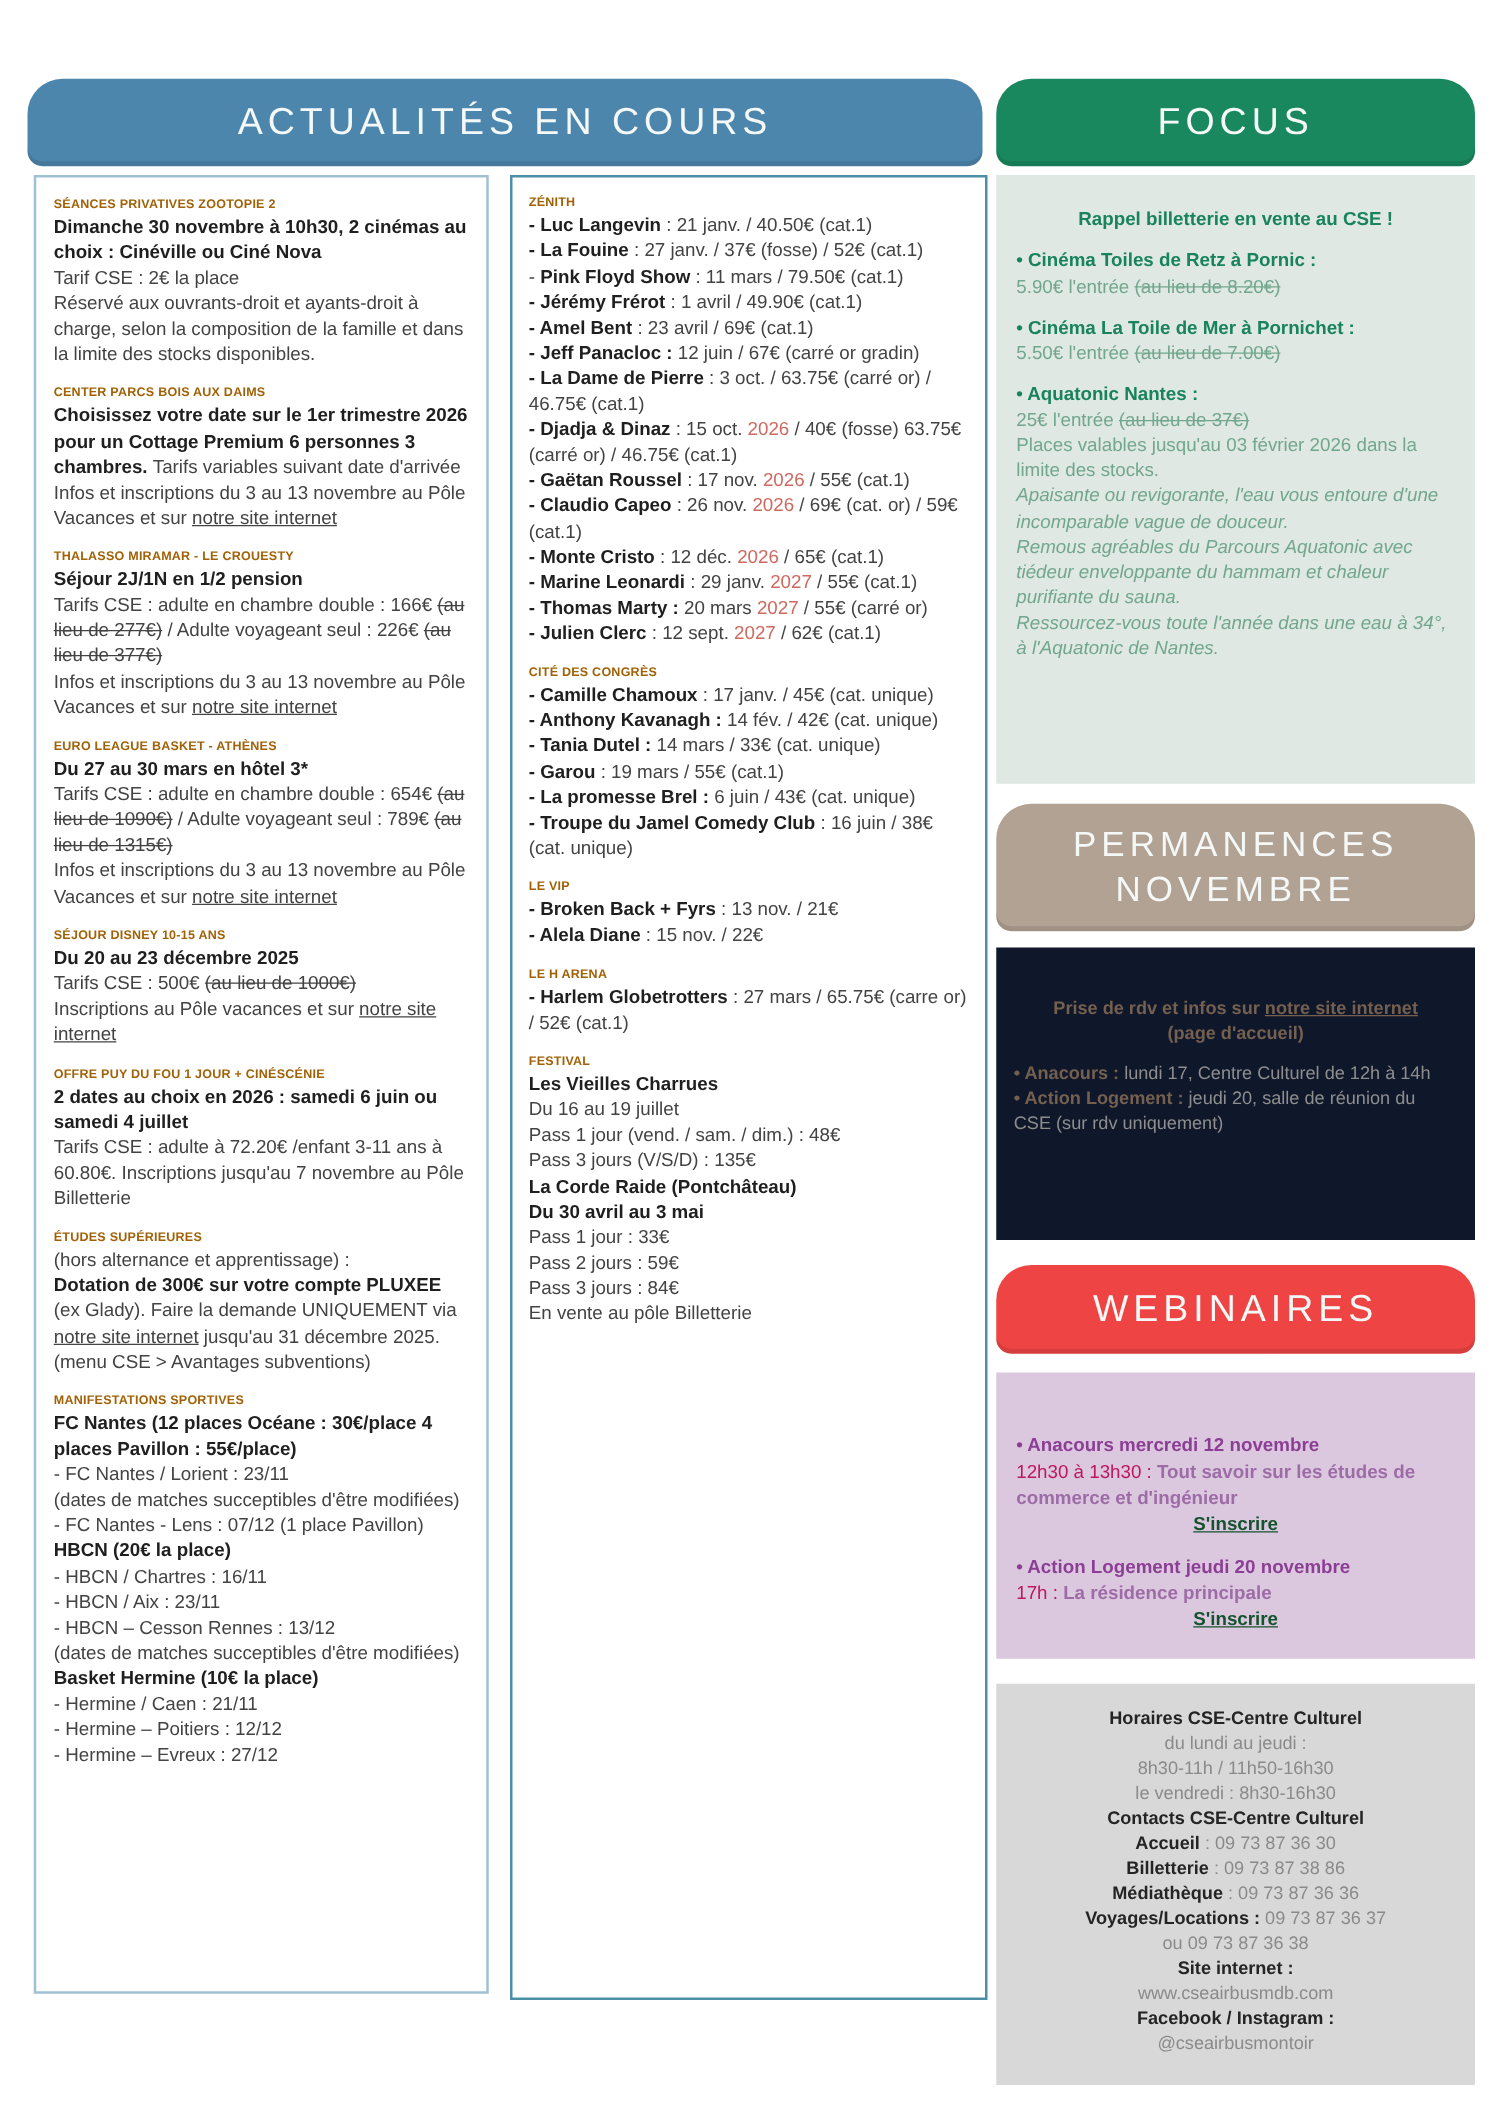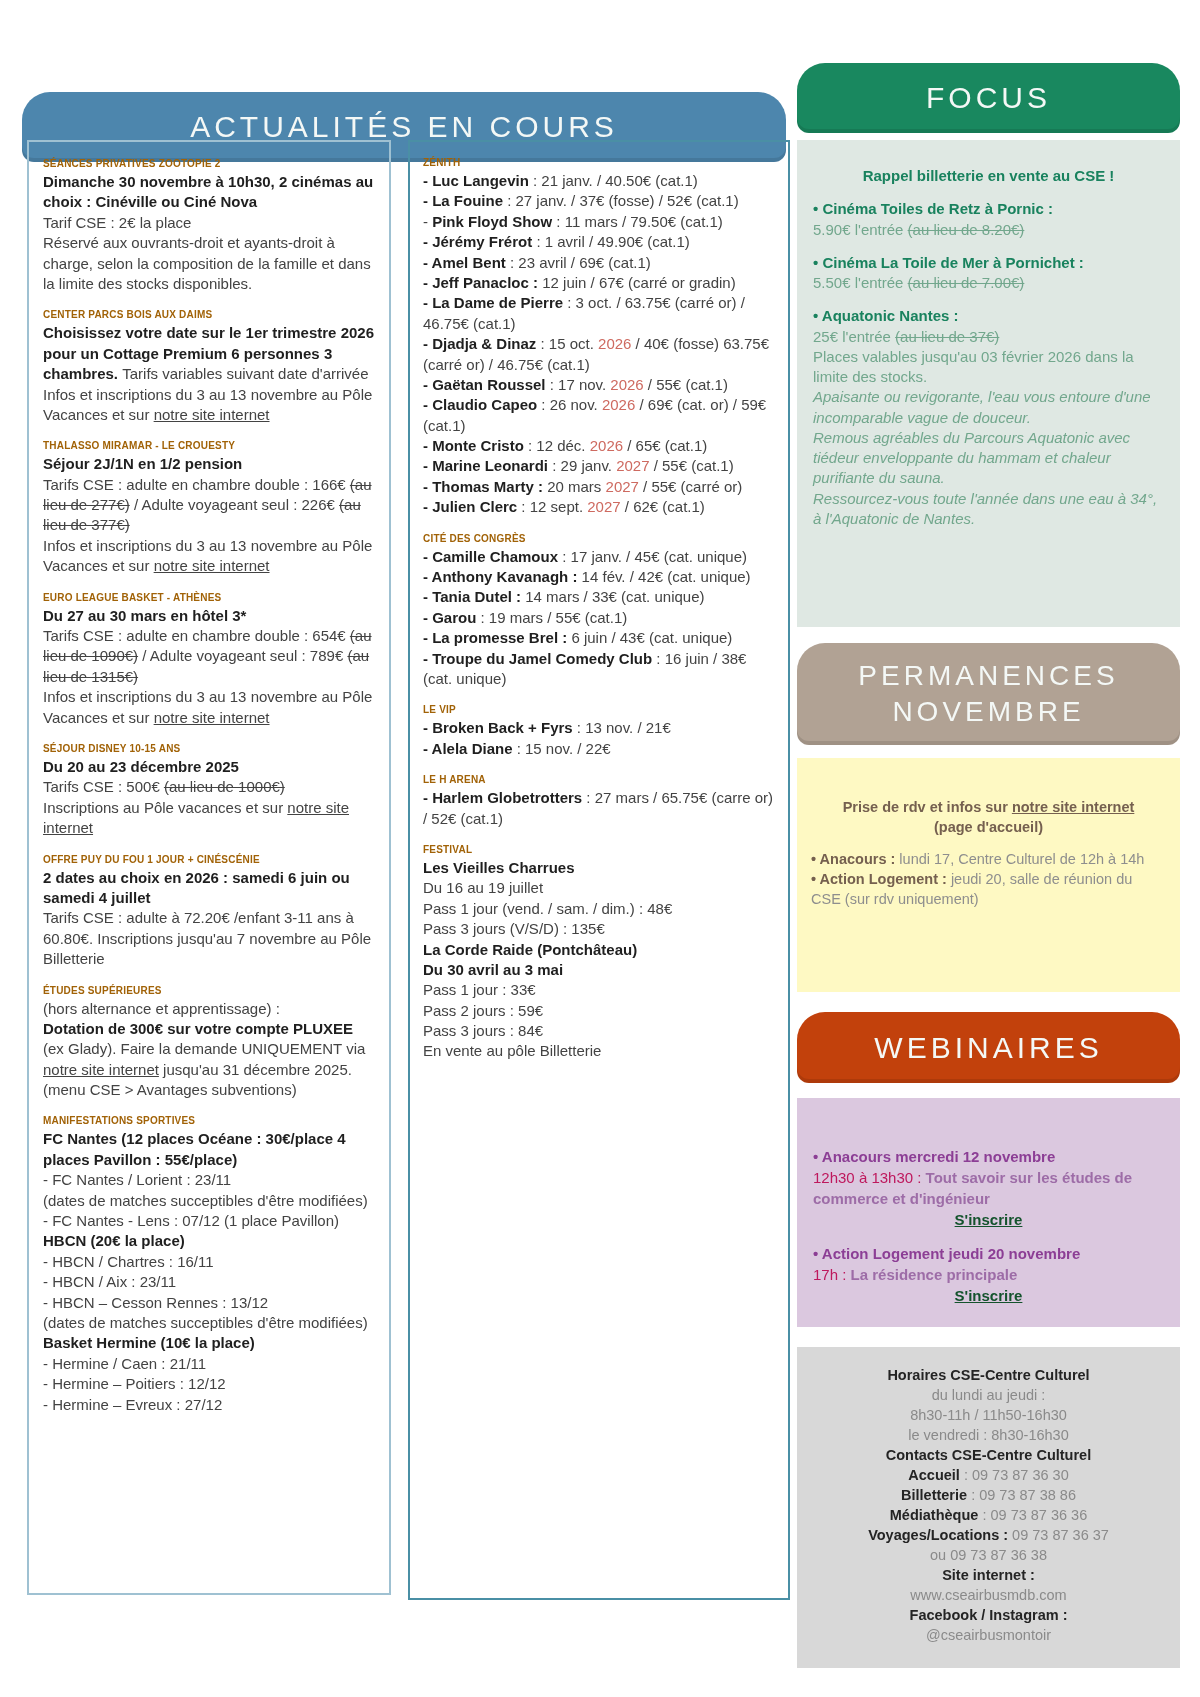--- a/index.html
+++ b/index.html
@@ -5,21 +5,21 @@
   html,body{margin:0;padding:0;background:#ffffff;}
   *{box-sizing:border-box;}
   .page{position:relative;width:1200px;height:1697px;background:#ffffff;
         font-family:"Liberation Sans",sans-serif;overflow:hidden;}
 
   
   .banner{position:absolute;display:flex;align-items:center;justify-content:center;
           text-align:center;color:#f4f8f6;font-size:30px;letter-spacing:4px;
           border-radius:28px 28px 12px 12px;
           box-shadow:inset 0 -4px 0 rgba(0,0,0,0.10);}
-  #hdr-actualites{left:22px;top:63px;width:764px;height:70px;margin-top:29px;}
+  #hdr-actualites{left:22px;top:63px;width:764px;height:70px;}
   #hdr-focus{left:797px;top:63px;width:383px;height:70px;}
   #hdr-perm{left:797px;top:643px;width:383px;height:102px;font-size:28px;line-height:1.3;padding:0 46px;}
   #hdr-webi{left:797px;top:1012px;width:383px;height:71px;}
 
   
   .box{position:absolute;overflow:hidden;}
   #box-left{left:27px;top:140px;width:364px;height:1455px;border:2px solid #9fc1d2;padding:16px 14px;}
   #box-mid{left:408px;top:140px;width:382px;height:1460px;border:2px solid #4a8fa5;padding:15px 13px;}
   #box-focus{left:797px;top:140px;width:383px;height:487px;padding:26px 16px;}
   #box-perm{left:797px;top:758px;width:383px;height:234px;padding:40px 14px;}
@@ -181,28 +181,28 @@
       <p class="ln"><span>5.50€ l'entrée </span><span class="sg-s">(au lieu de 7.00€)</span></p>
       <p class="ln ln-g"><span class="sg-b">• Aquatonic Nantes :</span></p>
       <p class="ln"><span>25€ l'entrée </span><span class="sg-s">(au lieu de 37€)</span></p>
       <p class="ln"><span>Places valables jusqu'au 03 février 2026 dans la limite des stocks.</span></p>
       <p class="ln"><span class="sg-i">Apaisante ou revigorante, l'eau vous entoure d'une incomparable vague de douceur.</span></p>
       <p class="ln"><span class="sg-i">Remous agréables du Parcours Aquatonic avec tiédeur enveloppante du hammam et chaleur purifiante du sauna.</span></p>
       <p class="ln"><span class="sg-i">Ressourcez-vous toute l'année dans une eau à 34°, à l'Aquatonic de Nantes.</span></p>
     </div>
 
   <div class="banner" id="hdr-perm" style="background: rgb(177, 162, 148);">PERMANENCES NOVEMBRE</div>
-  <div class="box" id="box-perm" style="background: #fef9c3;">
+  <div class="box" id="box-perm" style="background: #0f172a;">
       <p class="ln ln-c"><span class="sg-b">Prise de rdv et infos sur </span><span class="sg-b sg-u">notre site internet</span></p>
       <p class="ln ln-c"><span class="sg-b">(page d'accueil)</span></p>
       <p class="ln ln-g"><span class="sg-b">• Anacours : </span><span>lundi 17, Centre Culturel de 12h à 14h</span></p>
       <p class="ln"><span class="sg-b">• Action Logement : </span><span>jeudi 20, salle de réunion du CSE (sur rdv uniquement)</span></p>
     </div>
 
-  <div class="banner" id="hdr-webi" style="background: #c2410c;">WEBINAIRES</div>
+  <div class="banner" id="hdr-webi" style="background: #ef4444;">WEBINAIRES</div>
   <div class="box" id="box-webi" style="background: rgb(219, 200, 223);">
       <p class="ln"><span class="sg-b">• Anacours mercredi 12 novembre</span></p>
       <p class="ln"><span class="sg-lt">12h30 à 13h30 : </span><span class="sg-b2">Tout savoir sur les études de commerce et d'ingénieur</span></p>
       <p class="ln ln-c"><span class="sg-k sg-u">S'inscrire</span></p>
       <p class="ln ln-g"><span class="sg-b">• Action Logement jeudi 20 novembre</span></p>
       <p class="ln"><span class="sg-lt">17h : </span><span class="sg-b2">La résidence principale</span></p>
       <p class="ln ln-c"><span class="sg-k sg-u">S'inscrire</span></p>
     </div>
 
   <div class="box" id="box-contact" style="background: rgb(216, 216, 216);">

